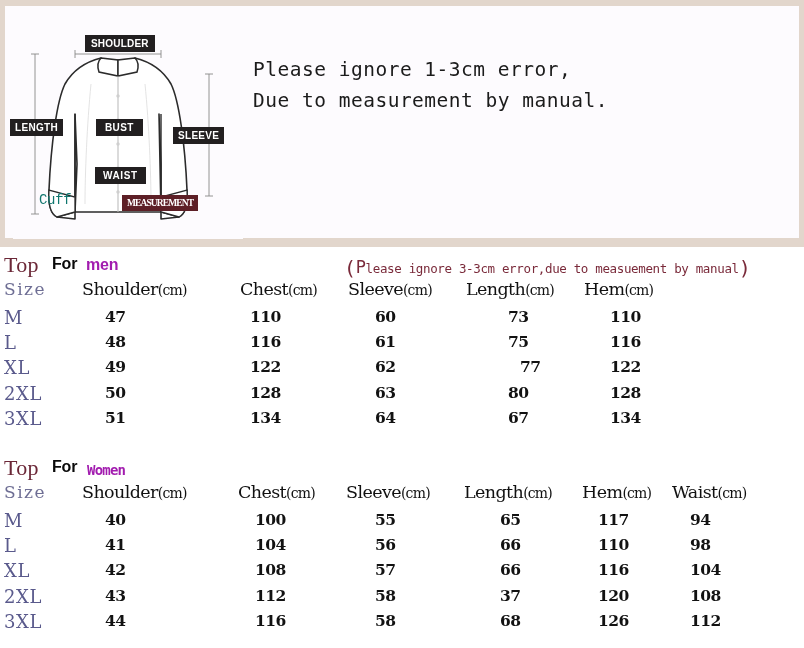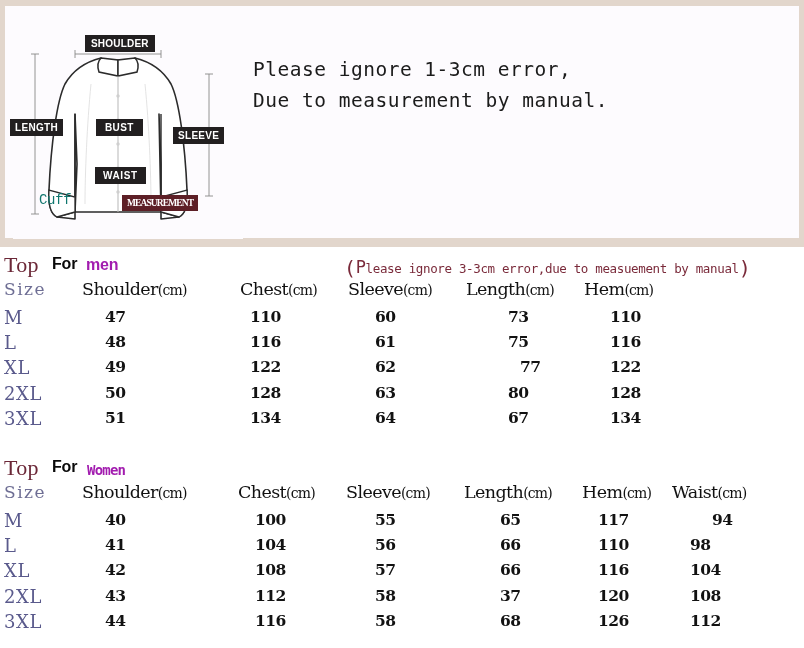--- a/index.html
+++ b/index.html
@@ -363,21 +363,21 @@
       <span class="col-header" style="left:672px"><span>Waist</span><span class="unit">(cm)</span></span>
     </div>
     <div class="data-rows">
       <div class="data-row">
         <span class="cell size-cell">M</span>
         <span class="cell" style="left:105px">40</span>
         <span class="cell" style="left:255px">100</span>
         <span class="cell" style="left:375px">55</span>
         <span class="cell" style="left:500px">65</span>
         <span class="cell" style="left:598px">117</span>
-        <span class="cell" style="left:712px">94</span>
+        <span class="cell" style="left:690px">94</span>
       </div>
       <div class="data-row">
         <span class="cell size-cell">L</span>
         <span class="cell" style="left:105px">41</span>
         <span class="cell" style="left:255px">104</span>
         <span class="cell" style="left:375px">56</span>
         <span class="cell" style="left:500px">66</span>
         <span class="cell" style="left:598px">110</span>
         <span class="cell" style="left:690px">98</span>
       </div>

